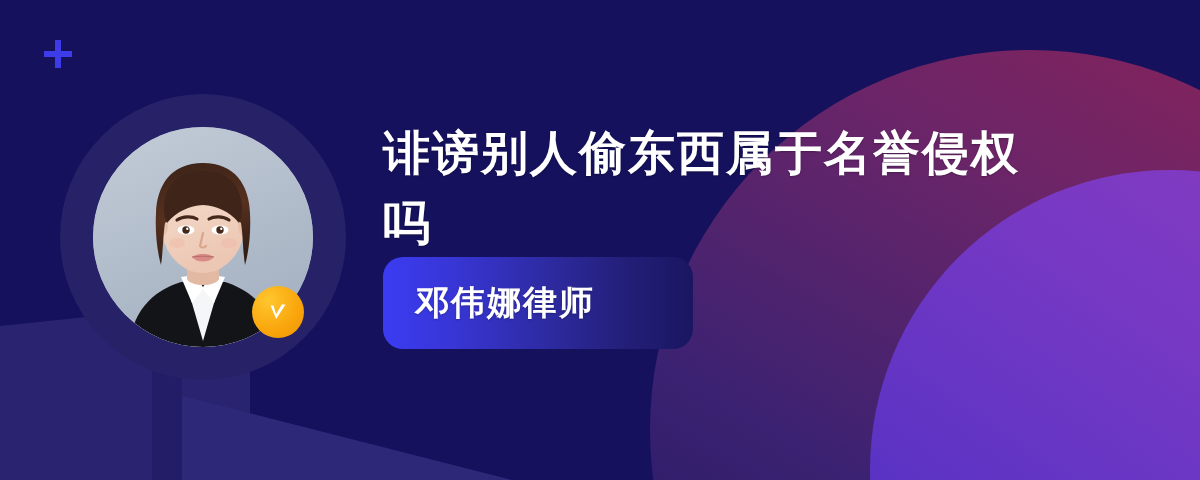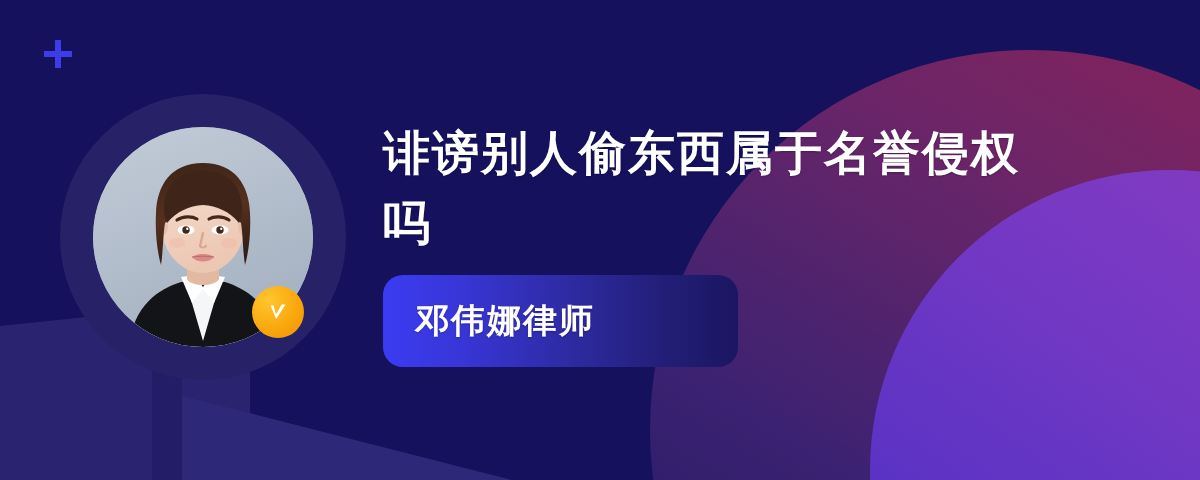--- a/index.html
+++ b/index.html
@@ -88,22 +88,21 @@
   #title {
     color:#ffffff;
     font-size:47px;
     font-weight:bold;
     line-height:1.48;
     letter-spacing:2px;
     max-width:640px;
     text-shadow:0 1px 2px rgba(0,0,0,.25);
   }
   #name-badge {
-    margin-top:18px;
-    width:355px; height:92px;
+    width:310px; height:92px;
     border-radius:20px;
     background:linear-gradient(90deg,#3b3cf2 0%,#3836d6 22%,#2e2ba3 52%,#231f79 78%,#1a1661 100%);
     display:flex; align-items:center;
   }
   #name-badge-label {
     color:#ffffff;
     font-size:34px;
     font-weight:bold;
     letter-spacing:2px;
     padding-left:32px;

